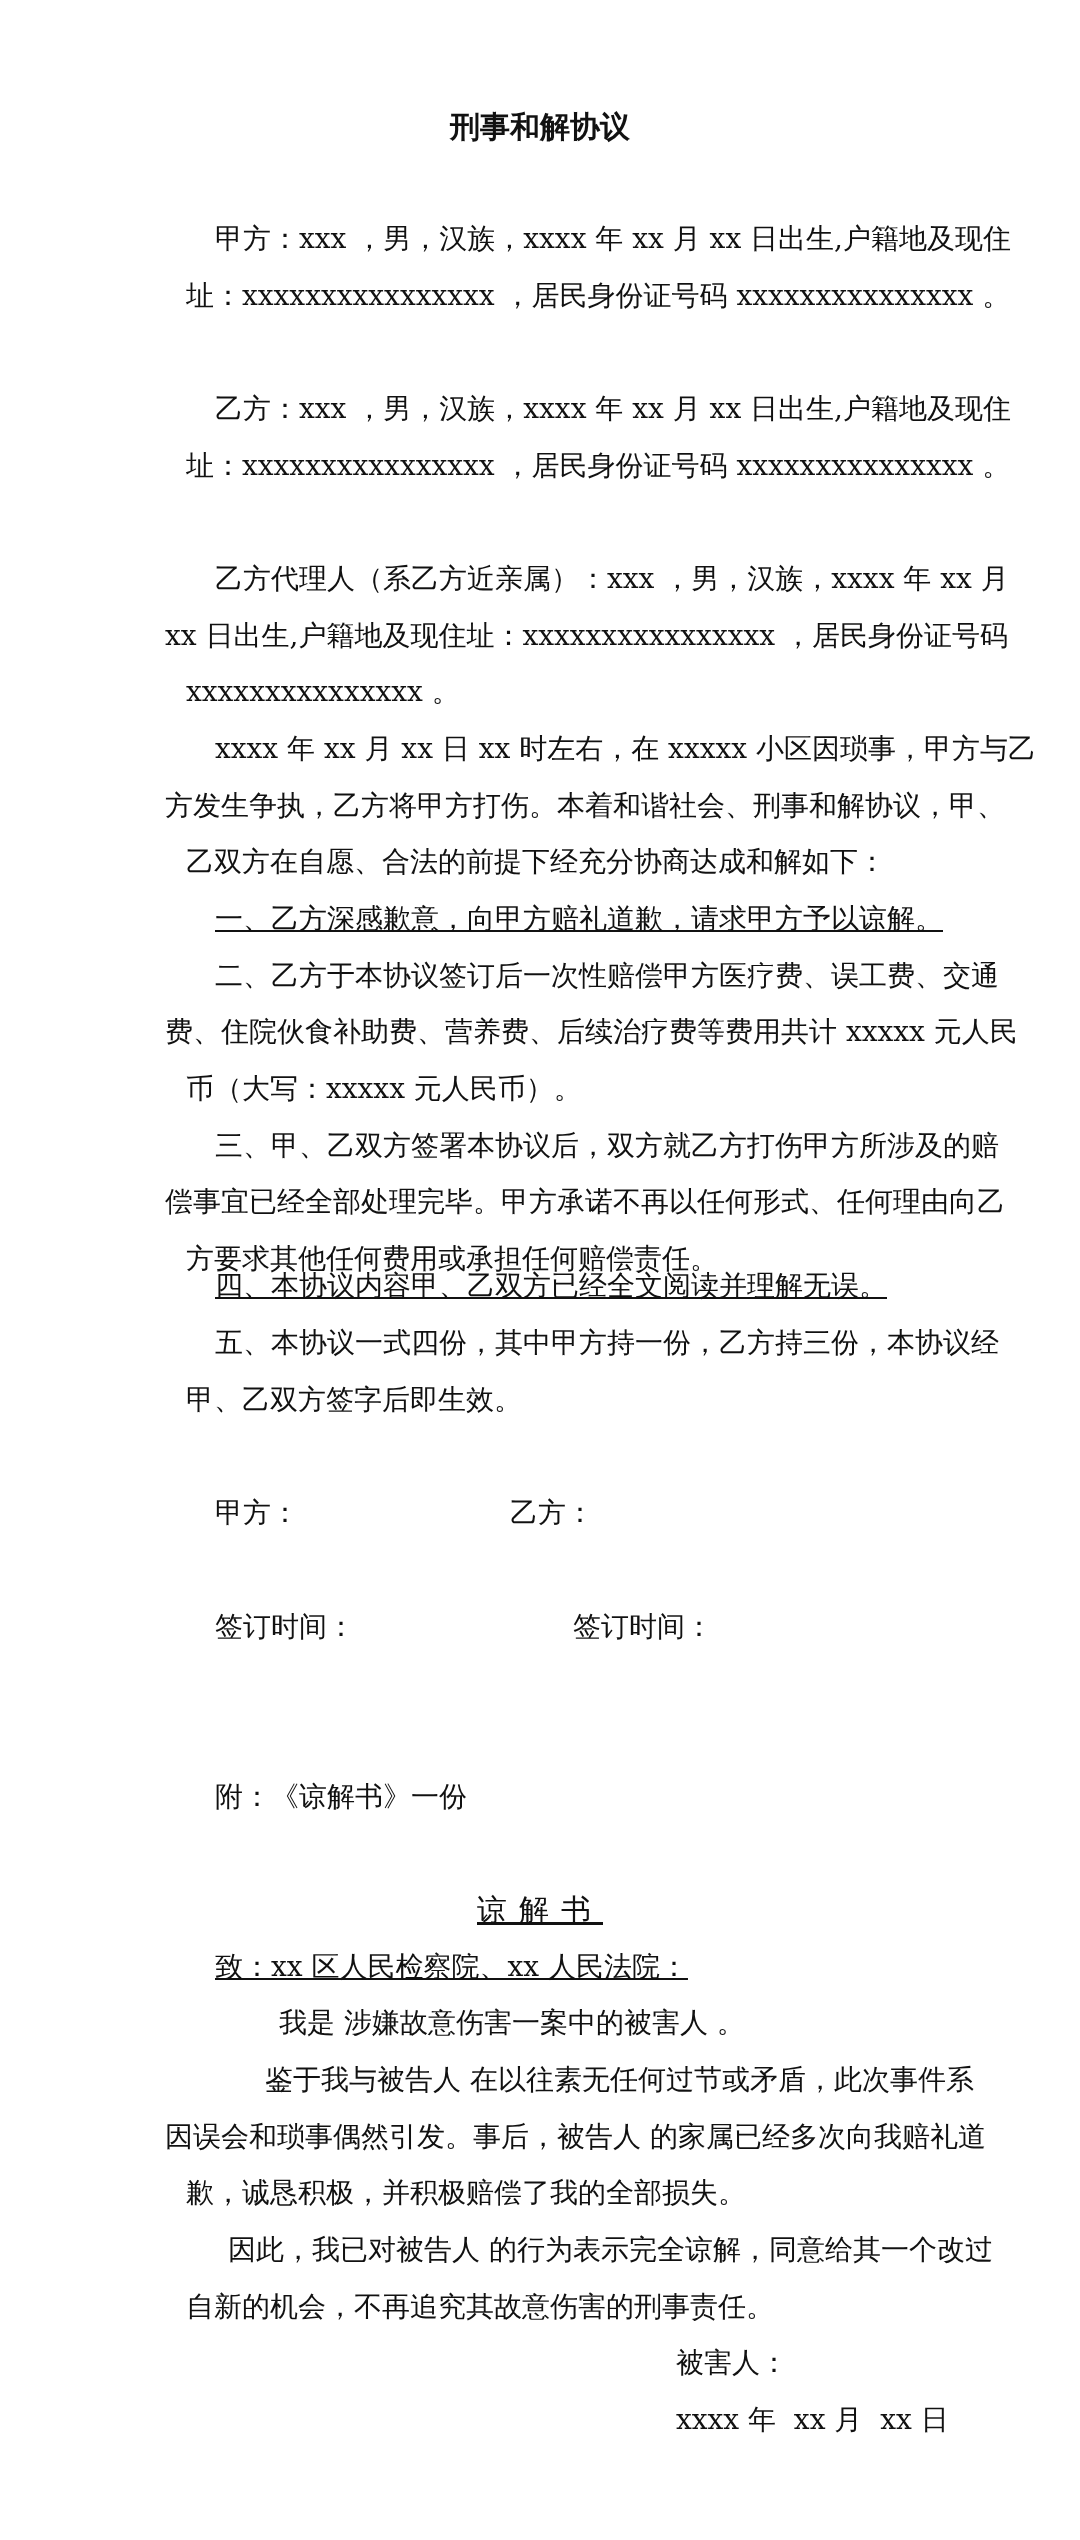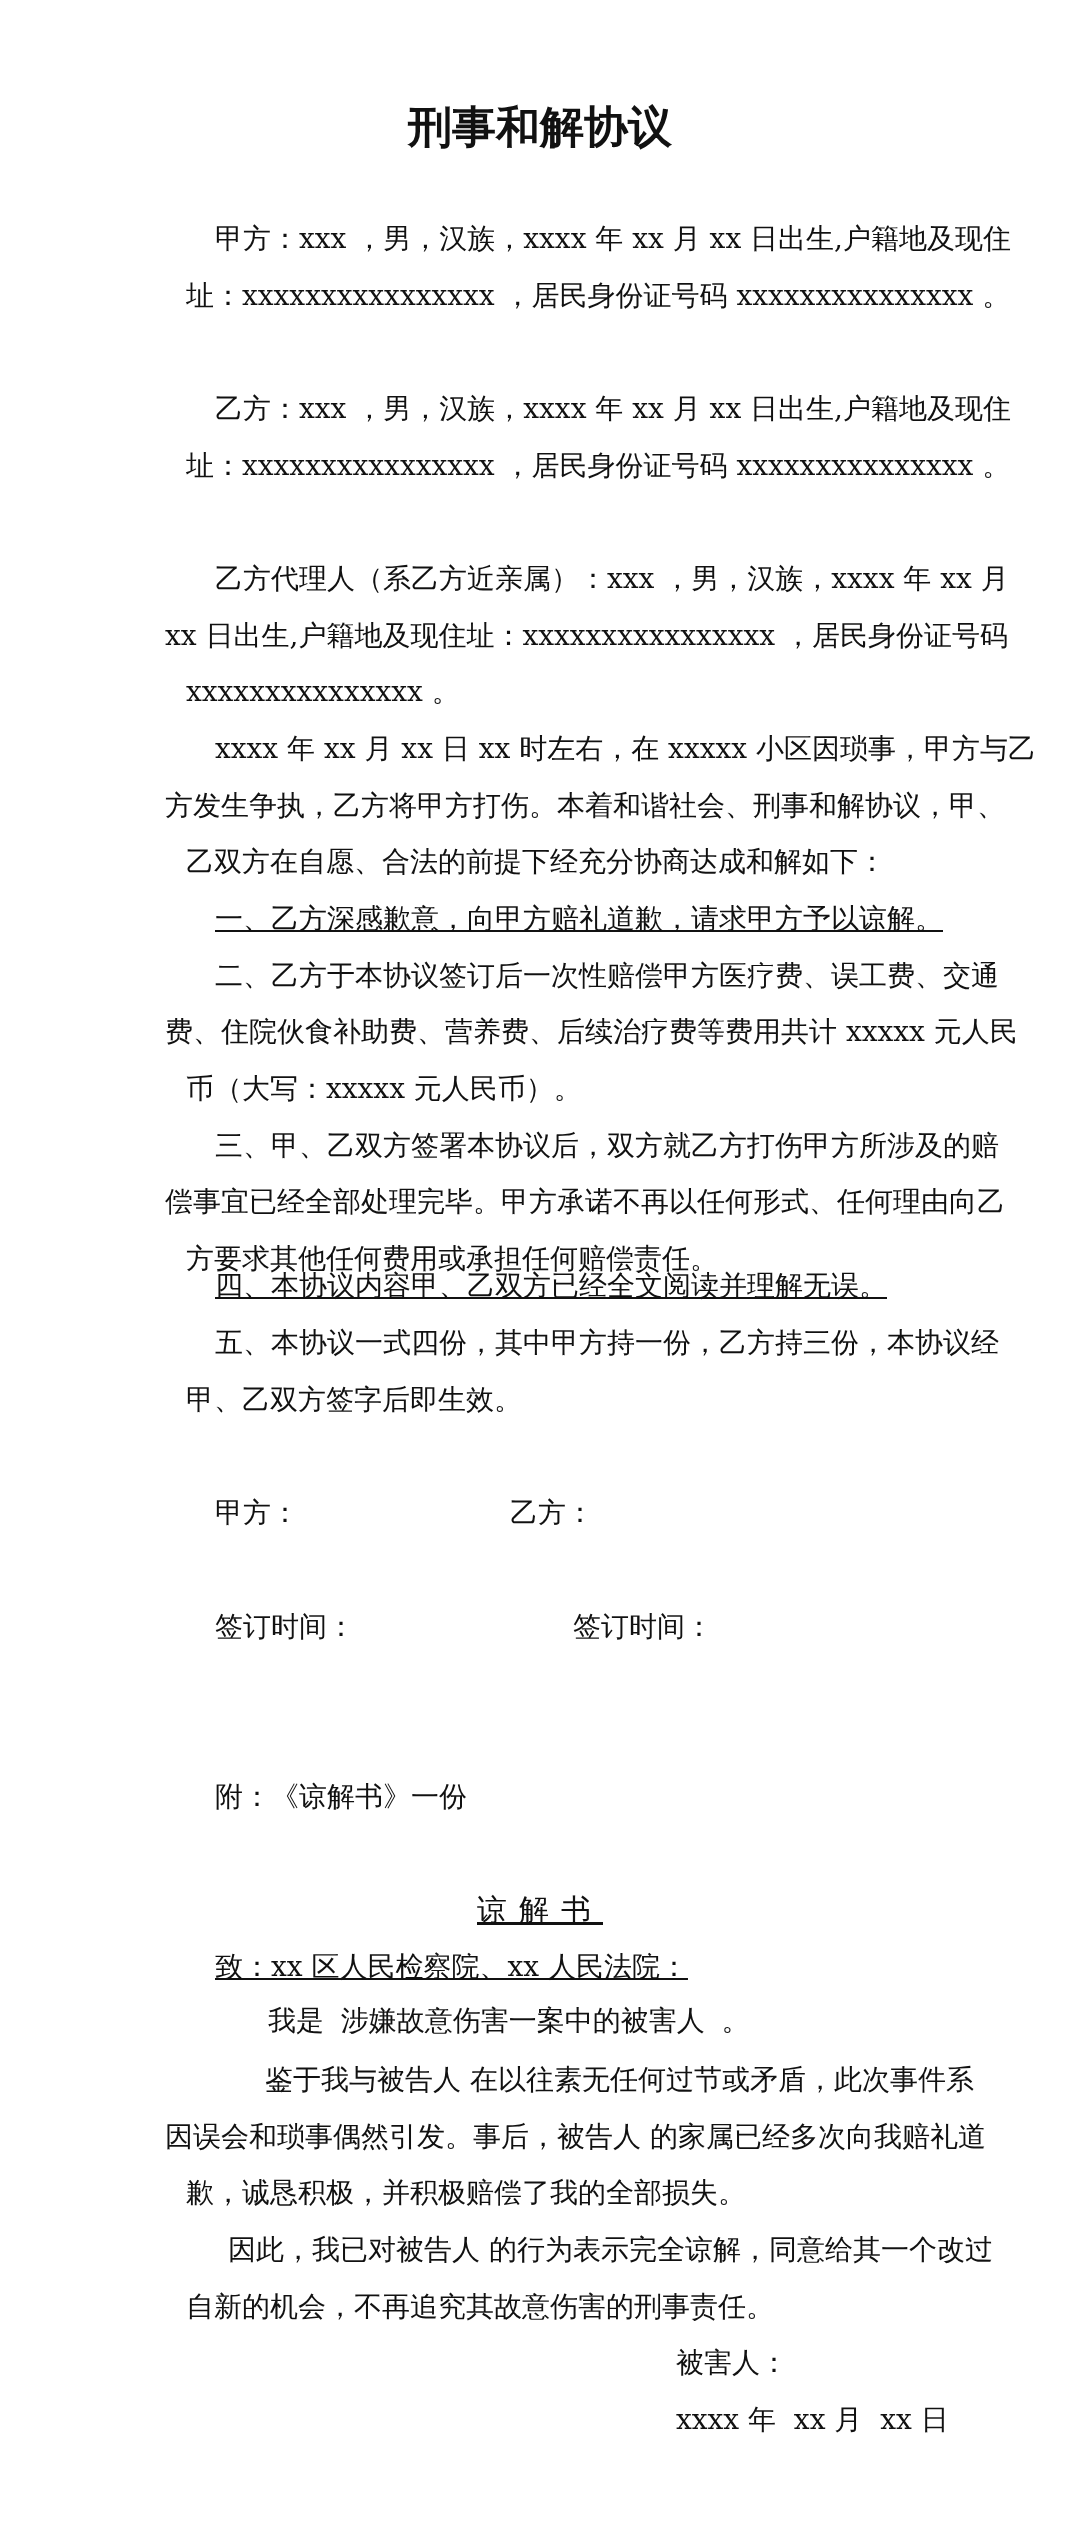--- a/index.html
+++ b/index.html
@@ -1,26 +1,26 @@
 <!DOCTYPE html>
 <html><head>
 <meta charset="utf-8">
 <style>
   html, body { margin: 0; padding: 0; background: #ffffff; }
   body { width: 1080px; height: 2540px; position: relative; overflow: hidden;
          font-family: "DejaVu Serif", "Liberation Serif", serif; color: #111111; }
   .line { position: absolute; white-space: nowrap; font-size: 28px; line-height: 32px; height: 32px; }
   .title { position: absolute; left: 0; width: 1080px; text-align: center; font-weight: bold;
            font-family: "DejaVu Sans", "Liberation Sans", sans-serif; white-space: nowrap; }
-  .t1 { top: 106px; font-size: 44px; line-height: 42px; }
+  .t1 { top: 106px; font-size: 30px; line-height: 42px; }
   .t2 { top: 1890px; font-size: 30px; line-height: 40px; letter-spacing: 12px; font-weight: normal;
         font-family: "DejaVu Serif", serif; text-decoration: underline; }
   .full { left: 165px; width: 750px; text-align: justify; text-align-last: justify; }
   .ind { left: 215px; text-decoration: underline; }
-  .ind2 { left: 268px; font-family: Liberation Mono, monospace; }
+  .ind2 { left: 279px; }
   .cont { left: 165px; margin-left: 21px; }
 </style>
 </head>
 <body>
 
 <div class="title t1">刑事和解协议</div>
 
 <div class="line full" style="left:215px;width:700px;top:223px">甲方：xxx ，男，汉族，xxxx 年 xx 月 xx 日出生,户籍地及现住</div>
 <div class="line cont" style="top:280px">址：xxxxxxxxxxxxxxxx ，居民身份证号码 xxxxxxxxxxxxxxx 。</div>
 

